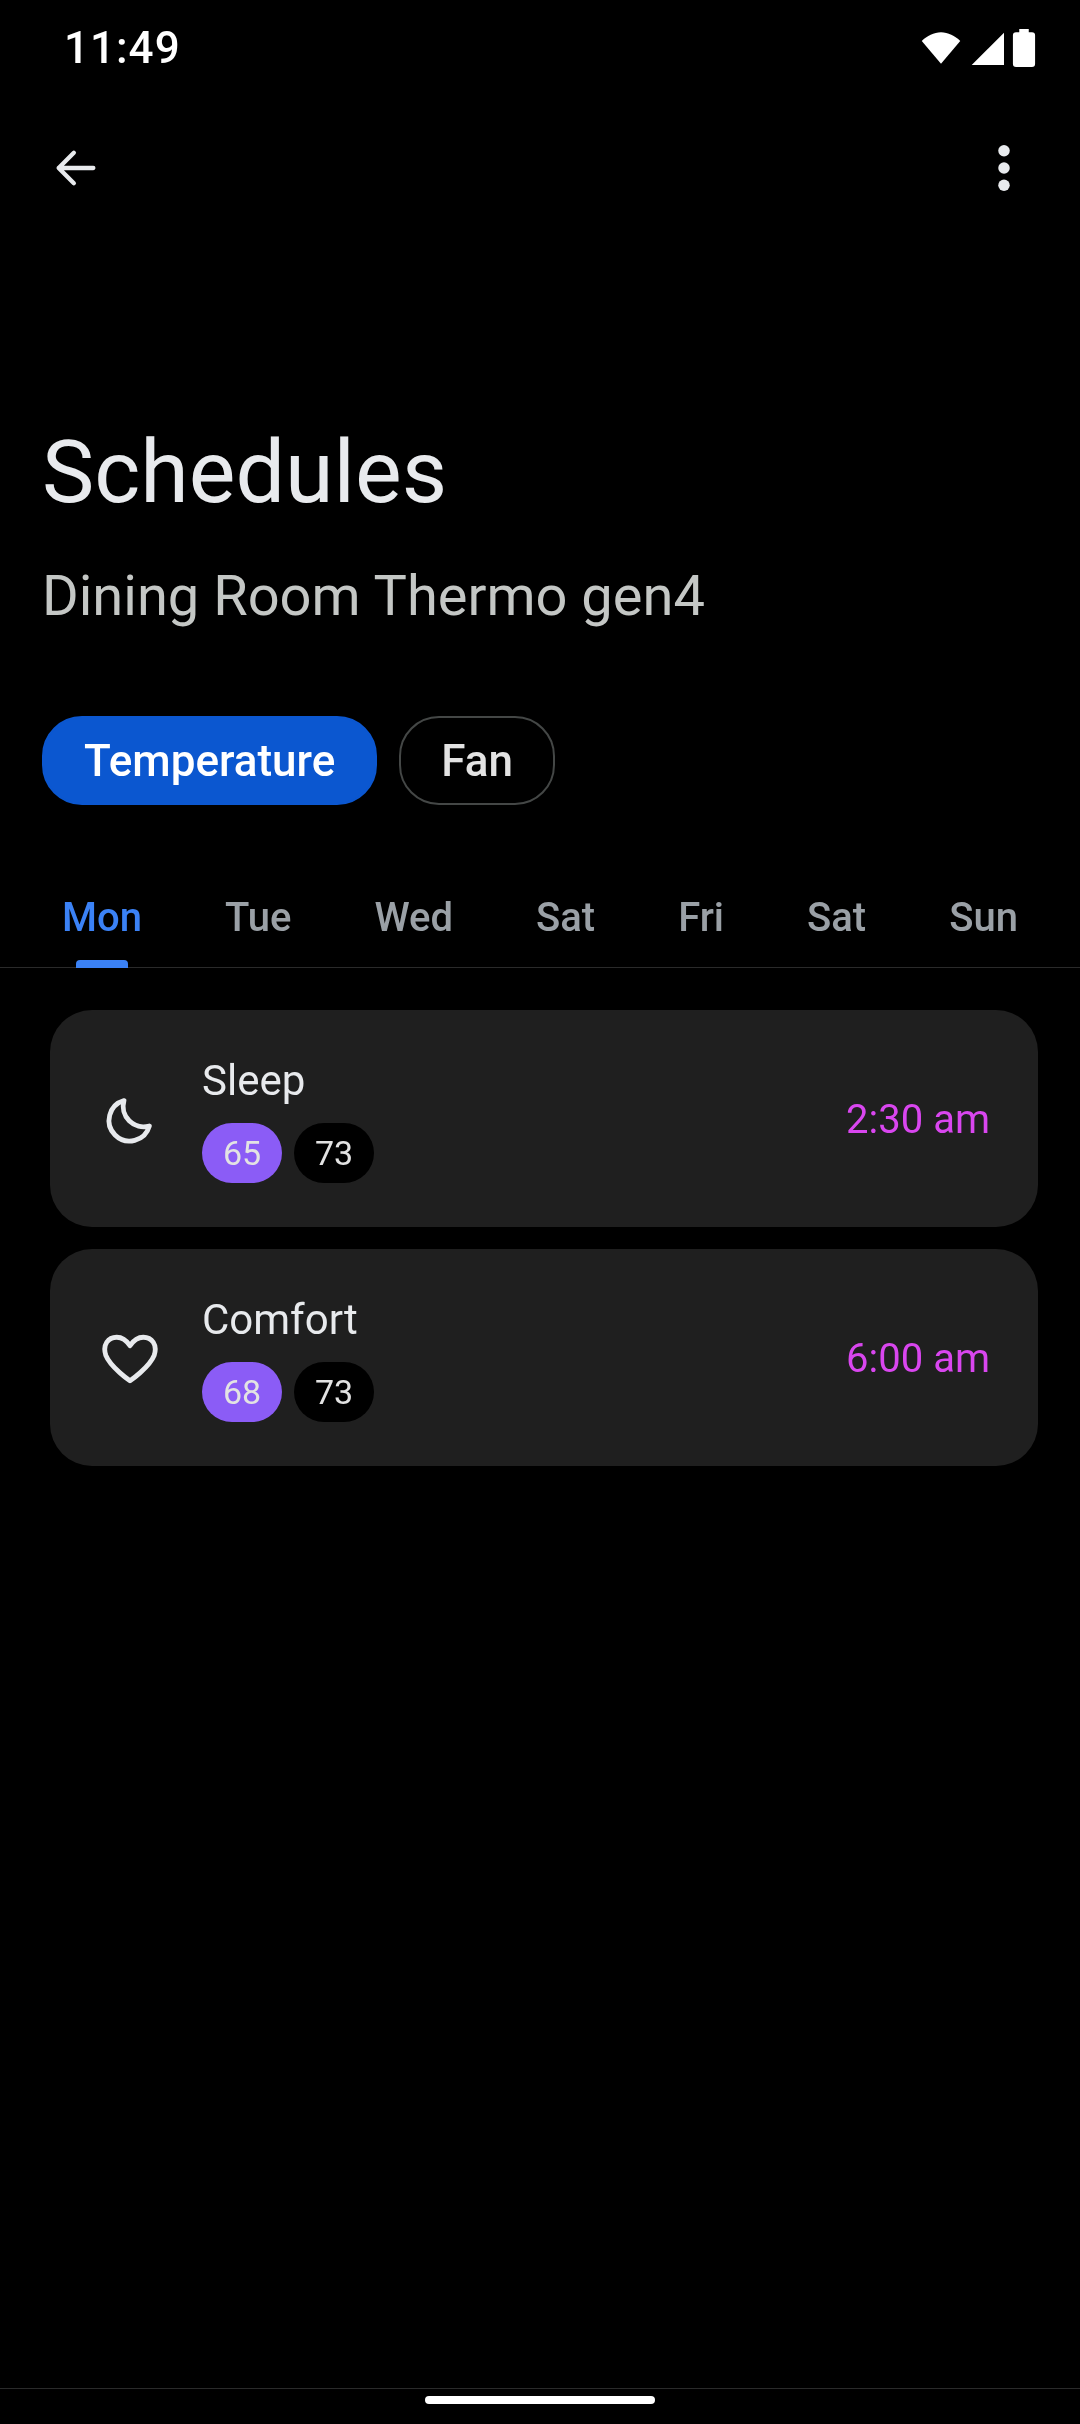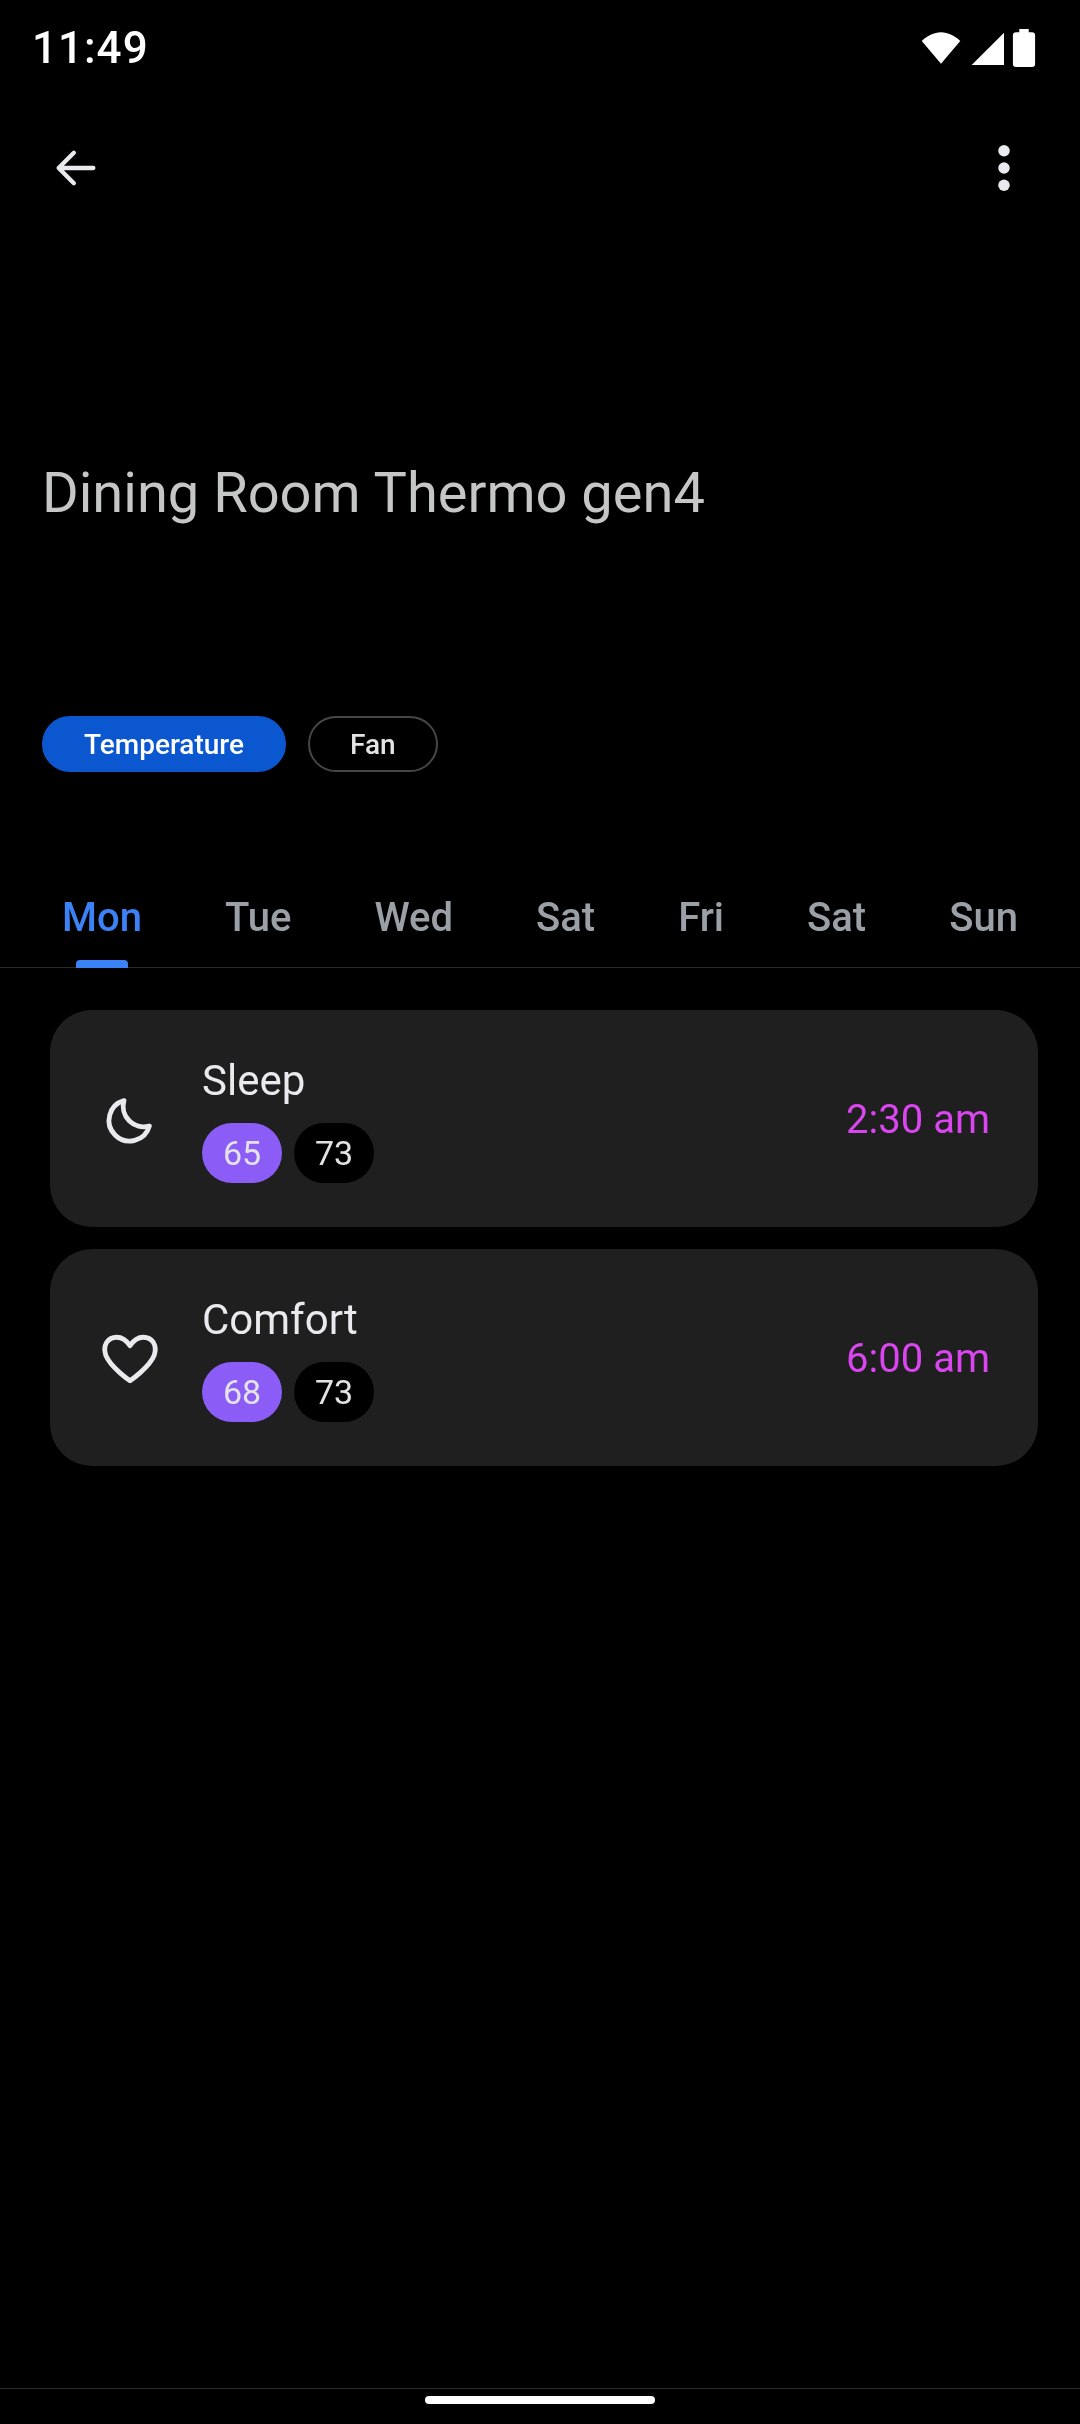--- a/index.html
+++ b/index.html
@@ -1,35 +1,35 @@
 <!DOCTYPE html>
 <html><head>
 <meta charset="utf-8">
 <style>
   * { margin: 0; padding: 0; box-sizing: border-box; font-family: Roboto, 'Segoe UI', Arial, sans-serif; -webkit-font-smoothing: antialiased; }
   html, body { width: 1080px; height: 2424px; background: #000; color: #e8eaed; overflow: hidden; }
   .screen { width: 1080px; height: 2424px; position: relative; background: #000; }
 
   
-  .statusbar { position: absolute; top: 0; left: 0; right: 0; height: 96px; display: flex; align-items: center; justify-content: space-between; padding: 0 44px 0 32px; }
+  .statusbar { position: absolute; top: 0; left: 0; right: 0; height: 96px; display: flex; align-items: center; justify-content: space-between; padding: 0 44px 0 64px; }
   .sb-time { font-size: 44px; font-weight: 500; color: #fff; letter-spacing: 1px; }
   .sb-icons { display: flex; align-items: center; gap: 8px; }
 
   
   .appbar { position: absolute; top: 108px; left: 0; right: 0; height: 120px; display: flex; align-items: center; justify-content: space-between; padding: 0 36px; }
   .icon-btn { width: 80px; height: 80px; display: flex; align-items: center; justify-content: center; border-radius: 40px; }
 
   
   .header { position: absolute; top: 420px; left: 42px; right: 42px; }
   .h-title { font-size: 88px; font-weight: 400; color: #e8eaed; letter-spacing: 0px; }
   .h-sub { font-size: 56px; font-weight: 400; color: #c4c7c5; margin-top: 40px; }
 
   
   .chips { position: absolute; top: 716px; left: 42px; display: flex; gap: 22px; }
-  .chip { height: 56px; border-radius: 40px; padding: 12px 40px; display: flex; align-items: center; font-size: 28px; font-weight: 500; border: 2px solid #444746; }
+  .chip { height: 89px; border-radius: 40px; padding: 12px 40px; display: flex; align-items: center; font-size: 44px; font-weight: 500; border: 2px solid #444746; }
   .chip.active { background: #0b57d0; border-color: #0b57d0; color: #fff; }
   .chip:not(.active) { color: #e3e3e3; }
 
   
   .daytabs { position: absolute; top: 868px; left: 0; right: 0; height: 100px; display: flex; justify-content: space-between; padding: 0 56px; border-bottom: 1px solid #2a2a2a; }
   .daytab { font-size: 40px; font-weight: 500; color: #9aa0a6; display: flex; align-items: center; position: relative; padding: 0 6px; }
   .daytab.active { color: #3b82f6; }
   .daytab.active::after { content: ''; position: absolute; bottom: -1px; left: 50%; transform: translateX(-50%); width: 52px; height: 8px; background: #3b82f6; border-radius: 4px 4px 0 0; }
 
   
@@ -83,20 +83,21 @@
     <div class="icon-btn">
       <svg width="12" height="46" viewBox="0 0 6 24">
           <circle cx="3" cy="3" r="3" fill="#e8eaed"></circle>
           <circle cx="3" cy="12" r="3" fill="#e8eaed"></circle>
           <circle cx="3" cy="21" r="3" fill="#e8eaed"></circle>
         </svg>
     </div>
   </div>
 
   <div class="header">
+    <div class="h-title">Schedules</div>
     <div class="h-sub">Dining Room Thermo gen4</div>
   </div>
 
   <div class="chips">
     <div class="chip active">
         <span>Temperature</span>
       </div>
     <div class="chip">
         <span>Fan</span>
       </div>

